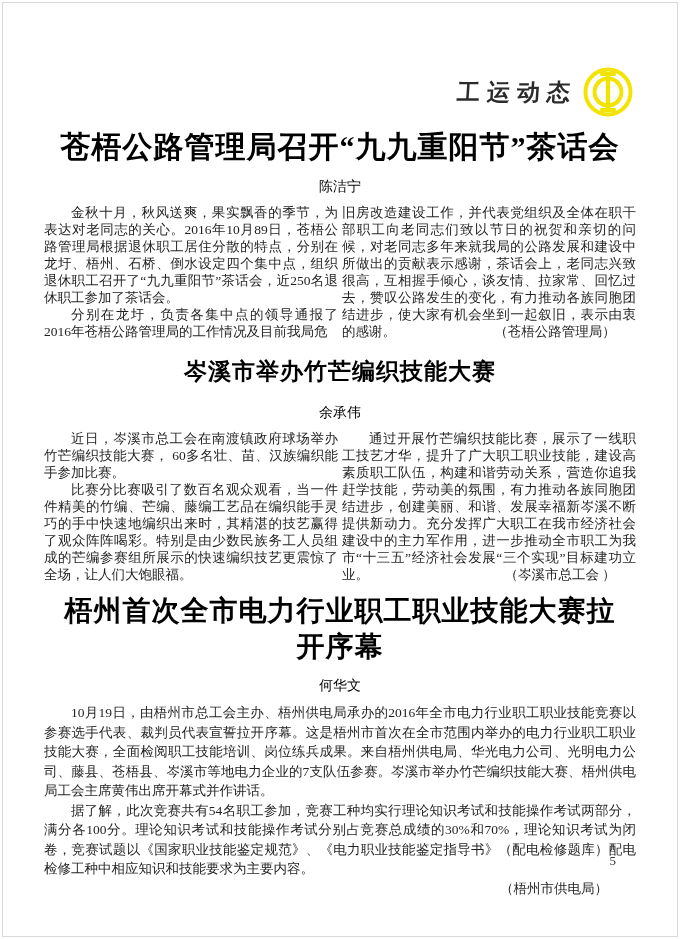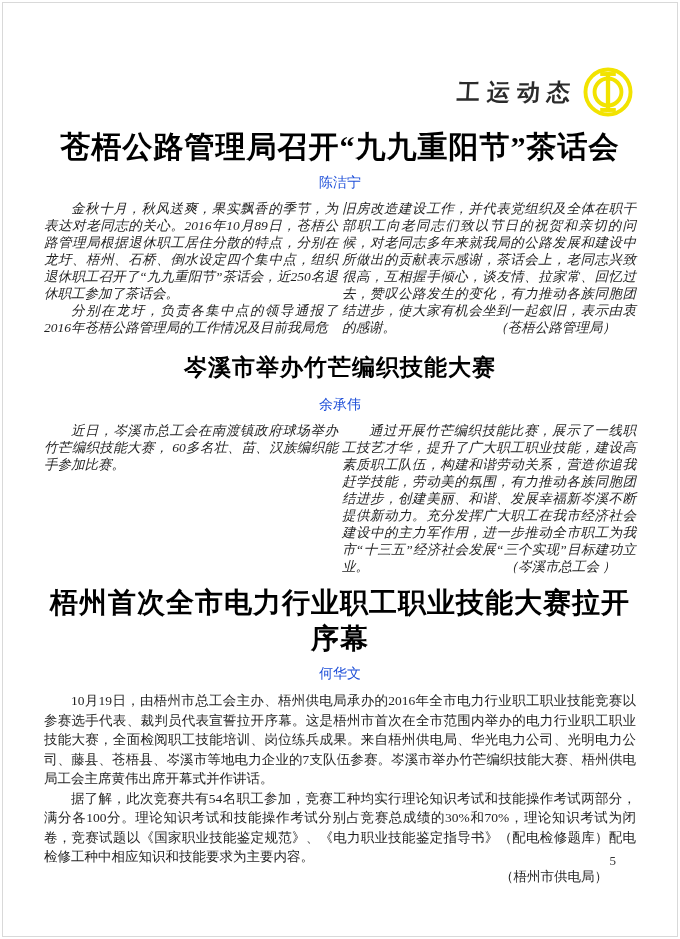--- a/index.html
+++ b/index.html
@@ -23,33 +23,33 @@
     gap: 5px; height: 56px; padding-right: 2px;
   }
   .masthead-title {
     font-size: 23px; font-weight: bold; color: #2b2b2b;
     letter-spacing: 7px; transform: skewX(-4deg);
     white-space: nowrap;
   }
   .logo { width: 52px; height: 52px; flex: 0 0 auto; }
 
   .article-title {
-    margin: 0; text-align: center; font-weight: 900; color: #000;
+    margin: 12px; text-align: center; font-weight: 900; color: #000;
     letter-spacing: 1px;
   }
   .t1 { margin-top: 8px;  font-size: 30px; line-height: 38px; }
   .t2 { margin-top: 12px; font-size: 23px; line-height: 40px; }
   .t3 { margin-top: 10px; font-size: 28px; line-height: 36px; }
 
   .author {
-    text-align: center; font-size: 14px; color: #1d4ed8;
+    text-align: center; font-size: 14px; color: #000000;
     margin-top: 8px; margin-bottom: 8px;
   }
 
-  .cols { display: flex; gap: 4px; font-style: italic; }
+  .cols { display: flex; gap: 4px; }
   .col { flex: 1; min-width: 0; }
 
   p.body-par {
     margin: 0; font-size: 13.5px; line-height: 17px;
     text-align: justify; color: #1f1f1f;
   }
   .indent { text-indent: 2em; }
   .wide p.body-par { line-height: 19.5px; }
 
   .attribution {
@@ -99,20 +99,21 @@
       </div>
     </div>
   </div>
 
   <div>
     <h1 class="article-title t2">岑溪市举办竹芒编织技能大赛</h1>
     <div class="author">余承伟</div>
     <div class="cols">
       <div class="col">
         <p class="body-par indent">近日，岑溪市总工会在南渡镇政府球场举办竹芒编织技能大赛， 60多名壮、苗、汉族编织能手参加比赛。</p>
+        <p class="body-par indent">比赛分比赛吸引了数百名观众观看，当一件件精美的竹编、芒编、藤编工艺品在编织能手灵巧的手中快速地编织出来时，其精湛的技艺赢得了观众阵阵喝彩。特别是由少数民族务工人员组成的芒编参赛组所展示的快速编织技艺更震惊了全场，让人们大饱眼福。</p>
       </div>
       <div class="col">
         <p class="body-par indent clearfix"><span>通过开展竹芒编织技能比赛，展示了一线职工技艺才华，提升了广大职工职业技能，建设高素质职工队伍，构建和谐劳动关系，营造你追我赶学技能，劳动美的氛围，有力推动各族同胞团结进步，创建美丽、和谐、发展幸福新岑溪不断提供新动力。充分发挥广大职工在我市经济社会建设中的主力军作用，进一步推动全市职工为我市“十三五”经济社会发展“三个实现”目标建功立业。</span><span class="attribution">（岑溪市总工会 ）</span></p>
       </div>
     </div>
   </div>
 
   <div class="wide">
     <h1 class="article-title t3">梧州首次全市电力行业职工职业技能大赛拉开序幕</h1>
     <div class="author">何华文</div>

